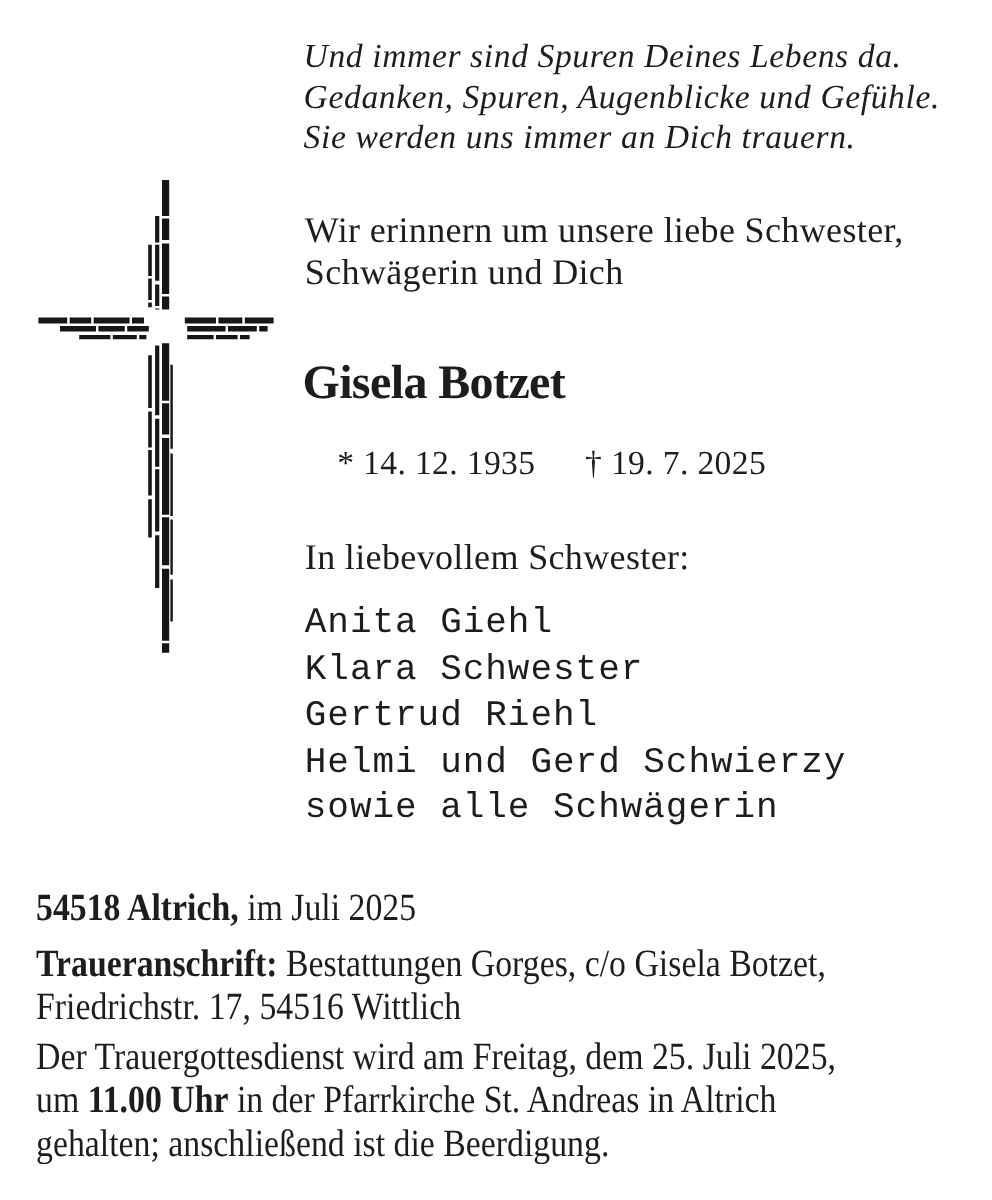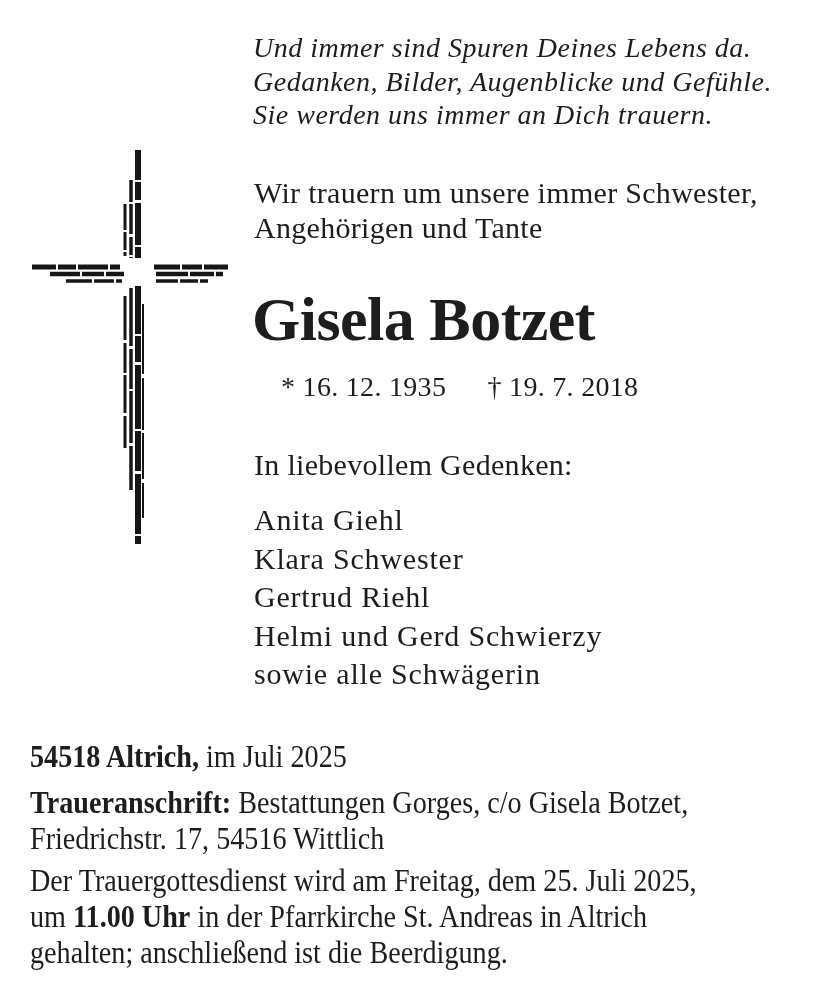--- a/index.html
+++ b/index.html
@@ -36,21 +36,21 @@
     top: 175px;
     font-size: 30px;
     line-height: 35px;
     letter-spacing: 0.3px;
   }
   .name {
     position: absolute;
     left: 252px;
     top: 288px;
     margin: 0;
-    font-size: 62px;
+    font-size: 40px;
     font-weight: bold;
     letter-spacing: -0.5px;
     line-height: 62px;
   }
   .dates {
     position: absolute;
     left: 281px;
     top: 371px;
     font-size: 28px;
     letter-spacing: 0.3px;
@@ -65,20 +65,21 @@
     font-size: 30px;
     letter-spacing: 0.3px;
   }
   .mourners {
     position: absolute;
     left: 254px;
     top: 501px;
     font-size: 30px;
     line-height: 38.5px;
     letter-spacing: 0.8px;
+    font-family: Liberation Mono, monospace;
   }
   .condensed {
     transform: scaleX(0.88);
     transform-origin: 0 0;
     white-space: nowrap;
   }
   .place-line {
     position: absolute;
     left: 30px;
     top: 738px;
@@ -122,37 +123,37 @@
       <line x1="38" y1="135" x2="94" y2="135" stroke-width="3.5" stroke-dasharray="26 2 20 2"></line>
 
       <line x1="126" y1="121" x2="202" y2="121" stroke-width="5" stroke-dasharray="26 2 20 2 24 2"></line>
       <line x1="128" y1="128" x2="195" y2="128" stroke-width="4.5" stroke-dasharray="32 2 24 2"></line>
       <line x1="128" y1="135" x2="180" y2="135" stroke-width="3.5" stroke-dasharray="22 2 18 2"></line>
     </g>
   </svg>
 
   <div class="epigraph">
     <div>Und immer sind Spuren Deines Lebens da.</div>
-    <div>Gedanken, Bilder, Augenblicke und Gefühle.</div>
+    <div>Gedanken, Spuren, Augenblicke und Gefühle.</div>
     <div>Sie werden uns immer an Dich trauern.</div>
   </div>
 
   <div class="intro">
-    <div>Wir trauern um unsere immer Schwester,</div>
-    <div>Angehörigen und Tante</div>
+    <div>Wir erinnern um unsere liebe Schwester,</div>
+    <div>Schwägerin und Dich</div>
   </div>
 
   <h1 class="name">Gisela Botzet</h1>
 
   <div class="dates">
-    <span class="birth-date">* 16. 12. 1935</span>
-    <span class="death-date">† 19. 7. 2018</span>
+    <span class="birth-date">* 14. 12. 1935</span>
+    <span class="death-date">† 19. 7. 2025</span>
   </div>
 
-  <div class="gedenken">In liebevollem Gedenken:</div>
+  <div class="gedenken">In liebevollem Schwester:</div>
 
   <div class="mourners">
     <div>Anita Giehl</div>
     <div>Klara Schwester</div>
     <div>Gertrud Riehl</div>
     <div>Helmi und Gerd Schwierzy</div>
     <div>sowie alle Schwägerin</div>
   </div>
 
   <div class="place-line condensed">

